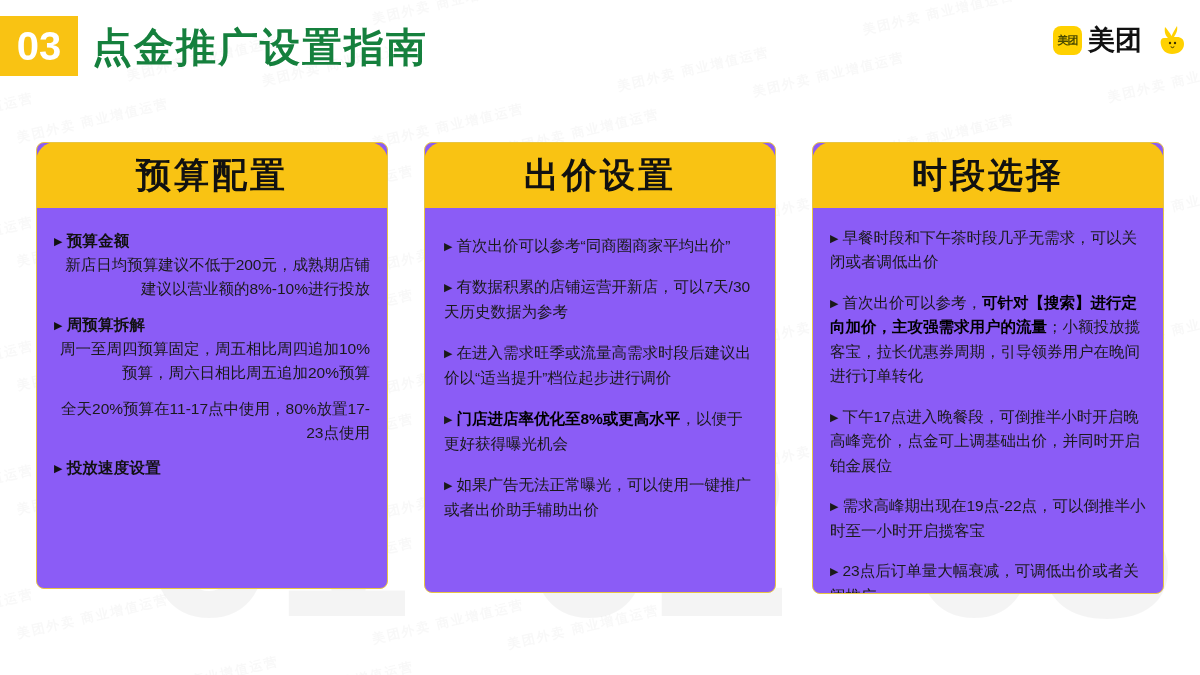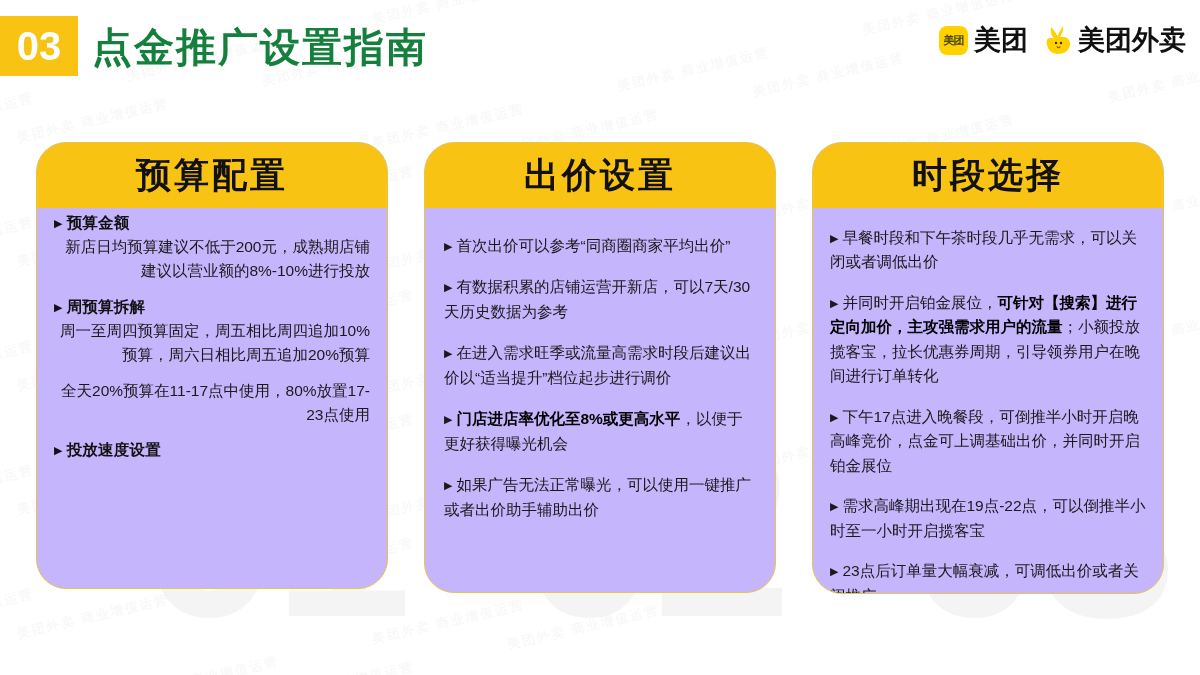--- a/index.html
+++ b/index.html
@@ -73,22 +73,22 @@
     display:flex;align-items:center;justify-content:center;
   }
   #mt-sq-txt{font-size:11px;font-weight:700;color:#4a4a00;letter-spacing:-1px;}
   .brand-word{font-size:27px;font-weight:700;color:#111;letter-spacing:0px;}
   #kangaroo{width:26px;height:30px;}
 
   
   .card{
     position:absolute;
     border:1.4px solid #E8C544;
-    border-radius:30px;
-    background:#c4b5fd;
+    border-radius:8px;
+    background:#8b5cf6;
     box-sizing:border-box;
     z-index:2;
     overflow:hidden;
   }
   #card1{left:36px;top:142px;width:352px;height:447px;}
   #card2{left:424px;top:142px;width:352px;height:451px;}
   #card3{left:812px;top:142px;width:352px;height:452px;}
 
   .card-head{
     height:66px;
@@ -121,21 +121,21 @@
 
   
   .para{
     font-size:15.5px;color:#1a1a1a;line-height:1.58;
     margin-bottom:17px;letter-spacing:0px;
   }
   .para:last-child{margin-bottom:0;}
   .para .tri{font-size:11px;margin-right:4px;position:relative;top:-1px;}
   .para b{font-weight:700;color:#000;}
 
-  #card1 .card-body{padding-top:4px;}
+  #card1 .card-body{padding-top:22px;}
   #card2 .card-body{padding:26px 19px 10px 19px;}
   #card3 .card-body{padding:18px 17px 10px 17px;}
   #card3 .para{margin-bottom:16px;}
 </style>
 </head>
 <body>
 
 <div id="wm-layer">
     <div class="wm-row" style="top: 0px; left: -120px;"><span>美团外卖 商业增值运营</span></div>
     <div class="wm-row" style="top: 62px; left: -230px;"><span>美团外卖 商业增值运营</span></div>
@@ -172,21 +172,20 @@
       </div>
       <span class="brand-word">美团</span>
     </div>
     <div class="brand-unit">
       <svg id="kangaroo" viewBox="0 0 26 30">
         <path d="M5 2 C4 8, 6 11, 8 13 L4 13 C1 13, 0 16, 1 20 C2 25, 6 29, 12 29 C19 29, 24 25, 24 19 C24 14, 21 12, 17 12 L14 12 C16 9, 18 5, 17 1 C15 4, 13 8, 11.5 11 C10 8, 7 4, 5 2 Z" fill="#FFD100"></path>
         <circle cx="10" cy="18" r="1.2" fill="#3a3000"></circle>
         <circle cx="15" cy="18" r="1.2" fill="#3a3000"></circle>
         <path d="M11 22 q1.5 1.6 3 0" stroke="#3a3000" stroke-width="1" fill="none" stroke-linecap="round"></path>
       </svg>
-      <span class="brand-word">美团外卖</span>
     </div>
   </div>
 </div>
 
 <div class="card" id="card1">
   <div class="card-head">
     <div class="card-head-title">预算配置</div>
   </div>
   <div class="card-body">
 
@@ -231,21 +230,21 @@
 </div>
 
 <div class="card" id="card3">
   <div class="card-head">
     <div class="card-head-title">时段选择</div>
   </div>
   <div class="card-body">
 
     <div class="para"><span class="tri">▶</span><span>早餐时段和下午茶时段几乎无需求，可以关闭或者调低出价</span></div>
 
-    <div class="para"><span class="tri">▶</span><span>并同时开启铂金展位，</span><b>可针对【搜索】进行定向加价，主攻强需求用户的流量</b><span>；小额投放揽客宝，拉长优惠券周期，引导领券用户在晚间进行订单转化</span></div>
+    <div class="para"><span class="tri">▶</span><span>首次出价可以参考，</span><b>可针对【搜索】进行定向加价，主攻强需求用户的流量</b><span>；小额投放揽客宝，拉长优惠券周期，引导领券用户在晚间进行订单转化</span></div>
 
     <div class="para"><span class="tri">▶</span><span>下午17点进入晚餐段，可倒推半小时开启晚高峰竞价，点金可上调基础出价，并同时开启铂金展位</span></div>
 
     <div class="para"><span class="tri">▶</span><span>需求高峰期出现在19点-22点，可以倒推半小时至一小时开启揽客宝</span></div>
 
     <div class="para"><span class="tri">▶</span><span>23点后订单量大幅衰减，可调低出价或者关闭推广</span></div>
 
   </div>
 </div>
 

